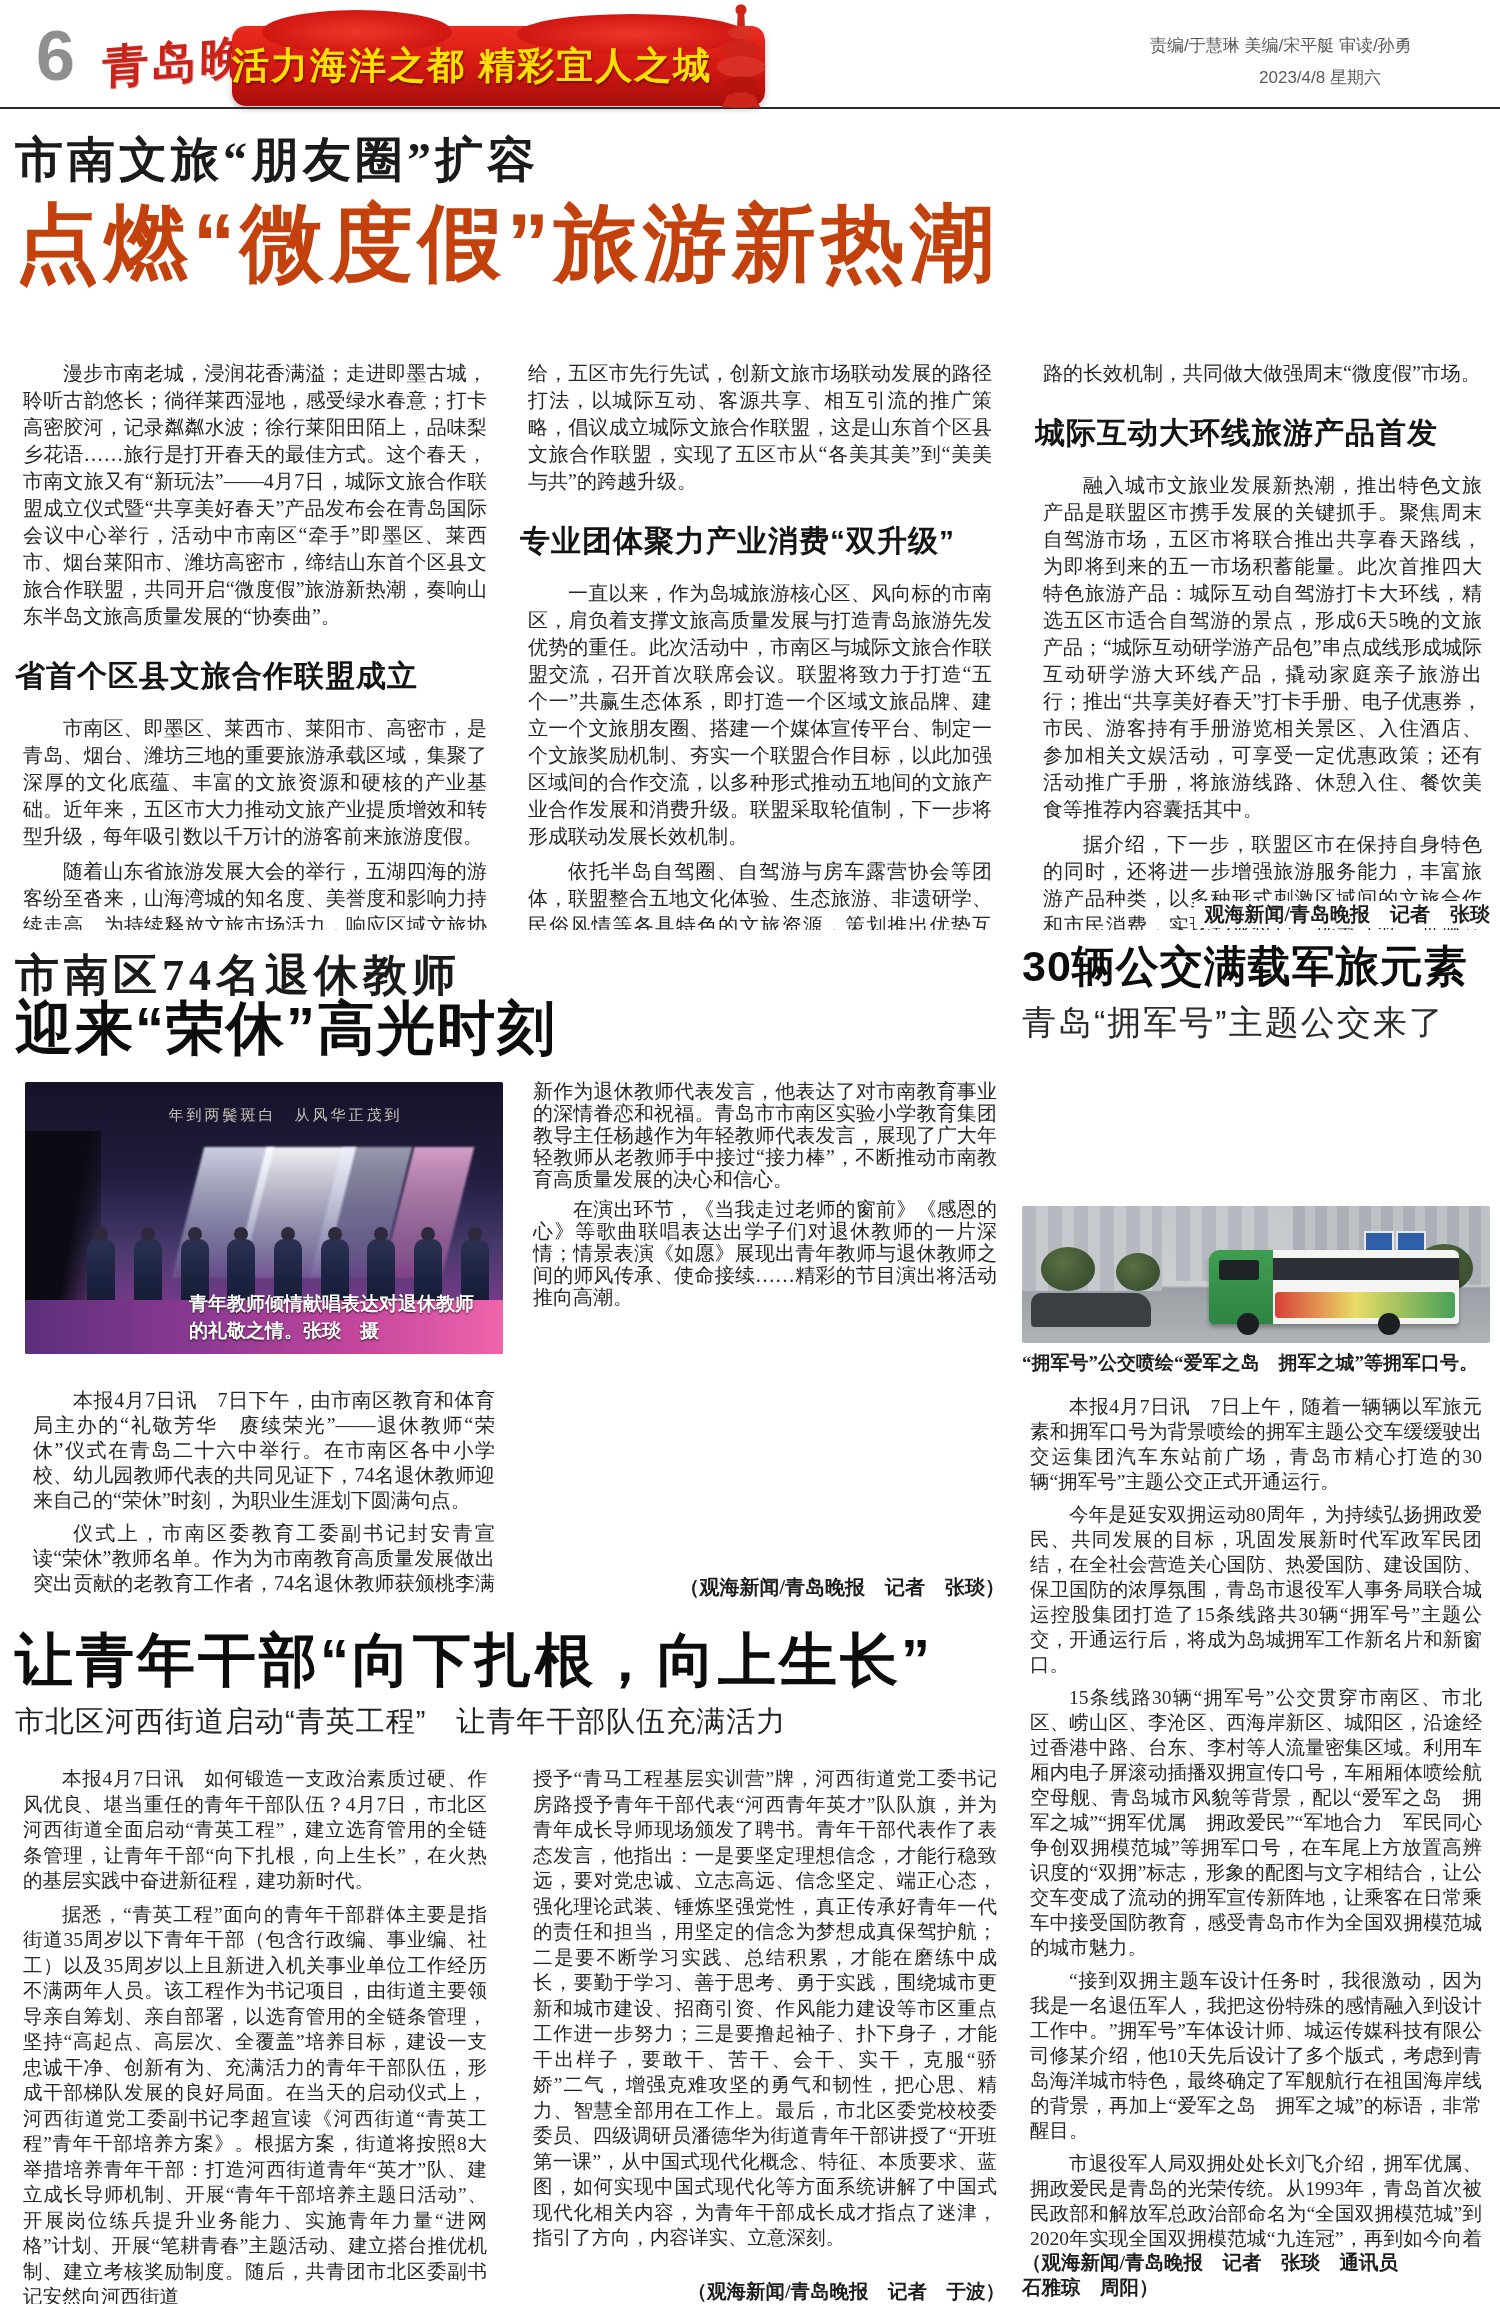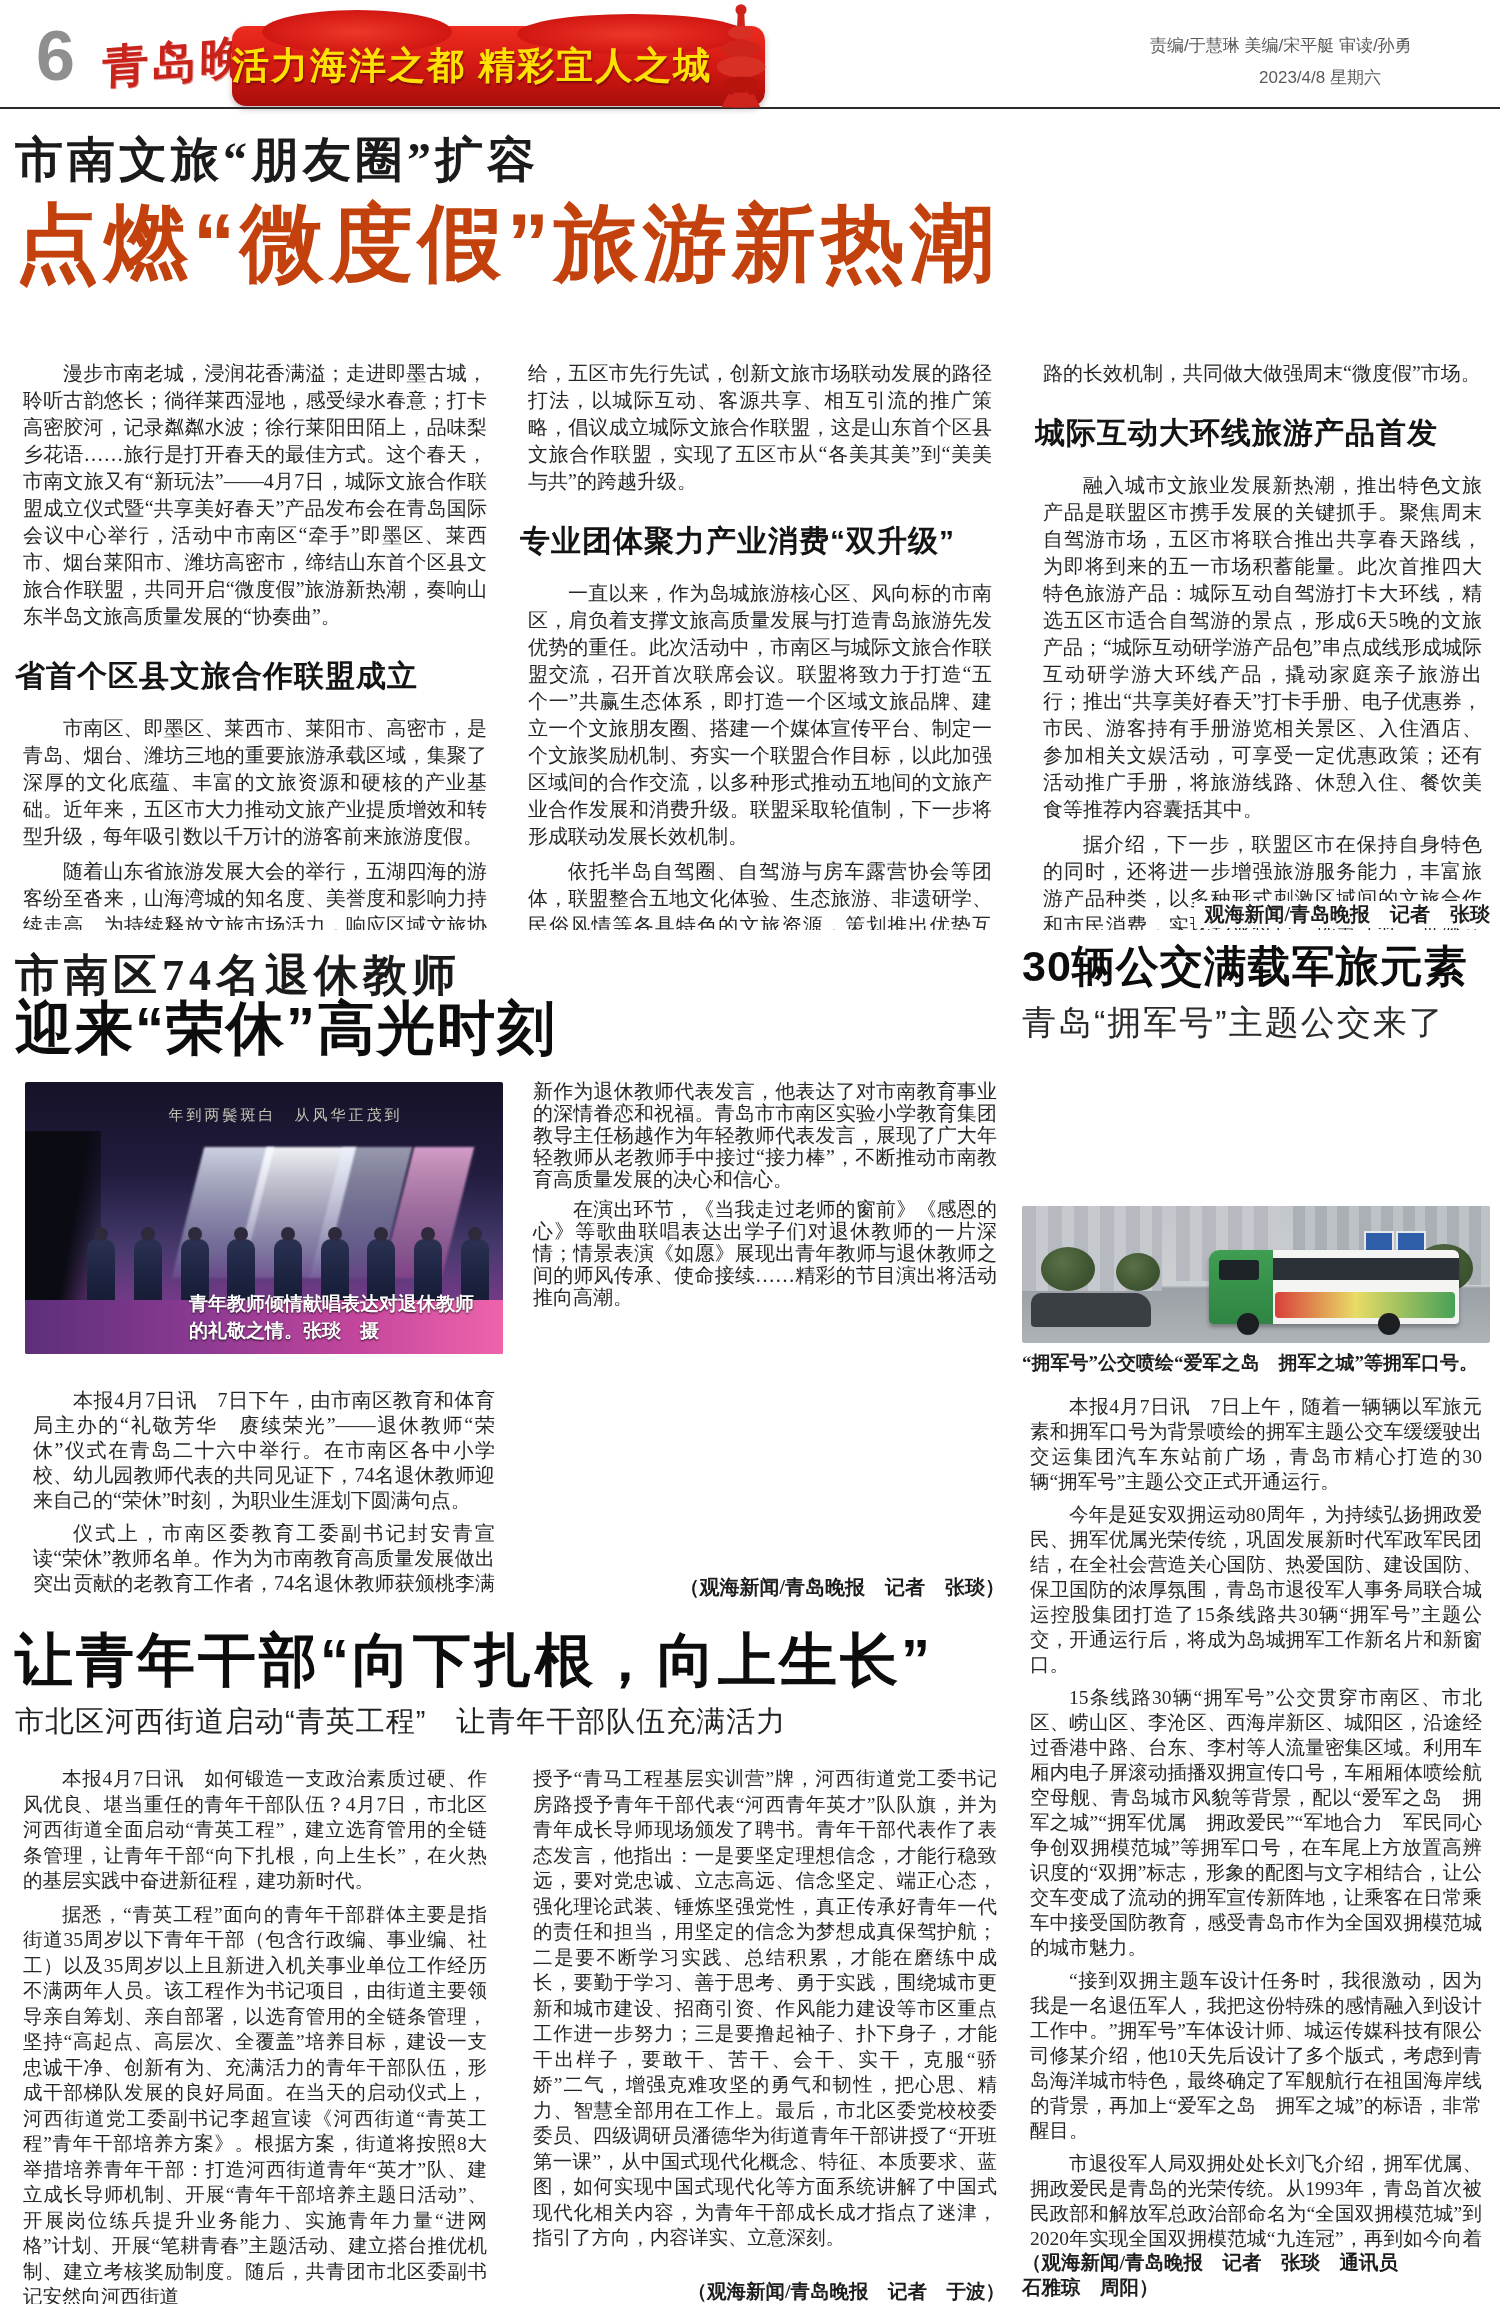--- a/index.html
+++ b/index.html
@@ -219,21 +219,21 @@
         <div class="stripe"></div>
       </div>
       <div class="ph2-wheel w1"></div>
       <div class="ph2-wheel w2"></div>
     </div>
 
     <div class="abs a3-caption">“拥军号”公交喷绘“爱军之岛　拥军之城”等拥军口号。</div>
 
     <div class="abs a3-body">
       <p class="para">本报4月7日讯　7日上午，随着一辆辆以军旅元素和拥军口号为背景喷绘的拥军主题公交车缓缓驶出交运集团汽车东站前广场，青岛市精心打造的30辆“拥军号”主题公交正式开通运行。</p>
-      <p class="para">今年是延安双拥运动80周年，为持续弘扬拥政爱民、拥军优属光荣传统，巩固发展新时代军政军民团结，在全社会营造关心国防、热爱国防、建设国防、保卫国防的浓厚氛围，青岛市退役军人事务局联合城运控股集团打造了15条线路共30辆“拥军号”主题公交，开通运行后，将成为岛城拥军工作新名片和新窗口。</p>
+      <p class="para">今年是延安双拥运动80周年，为持续弘扬拥政爱民、共同发展的目标，巩固发展新时代军政军民团结，在全社会营造关心国防、热爱国防、建设国防、保卫国防的浓厚氛围，青岛市退役军人事务局联合城运控股集团打造了15条线路共30辆“拥军号”主题公交，开通运行后，将成为岛城拥军工作新名片和新窗口。</p>
       <p class="para">15条线路30辆“拥军号”公交贯穿市南区、市北区、崂山区、李沧区、西海岸新区、城阳区，沿途经过香港中路、台东、李村等人流量密集区域。利用车厢内电子屏滚动插播双拥宣传口号，车厢厢体喷绘航空母舰、青岛城市风貌等背景，配以“爱军之岛　拥军之城”“拥军优属　拥政爱民”“军地合力　军民同心　争创双拥模范城”等拥军口号，在车尾上方放置高辨识度的“双拥”标志，形象的配图与文字相结合，让公交车变成了流动的拥军宣传新阵地，让乘客在日常乘车中接受国防教育，感受青岛市作为全国双拥模范城的城市魅力。</p>
       <p class="para">“接到双拥主题车设计任务时，我很激动，因为我是一名退伍军人，我把这份特殊的感情融入到设计工作中。”拥军号”车体设计师、城运传媒科技有限公司修某介绍，他10天先后设计了多个版式，考虑到青岛海洋城市特色，最终确定了军舰航行在祖国海岸线的背景，再加上“爱军之岛　拥军之城”的标语，非常醒目。</p>
       <p class="para">市退役军人局双拥处处长刘飞介绍，拥军优属、拥政爱民是青岛的光荣传统。从1993年，青岛首次被民政部和解放军总政治部命名为“全国双拥模范城”到2020年实现全国双拥模范城“九连冠”，再到如今向着全国双拥模范城“十连冠”进发，双拥传统已经根植于城市文化，渗透进全城军民的血液中。</p>
     </div>
     <div class="abs a3-byline byline">
       <div>（观海新闻/青岛晚报　记者　张琰　通讯员</div>
       <div>石雅琼　周阳）</div>
     </div>
   </div>
 

